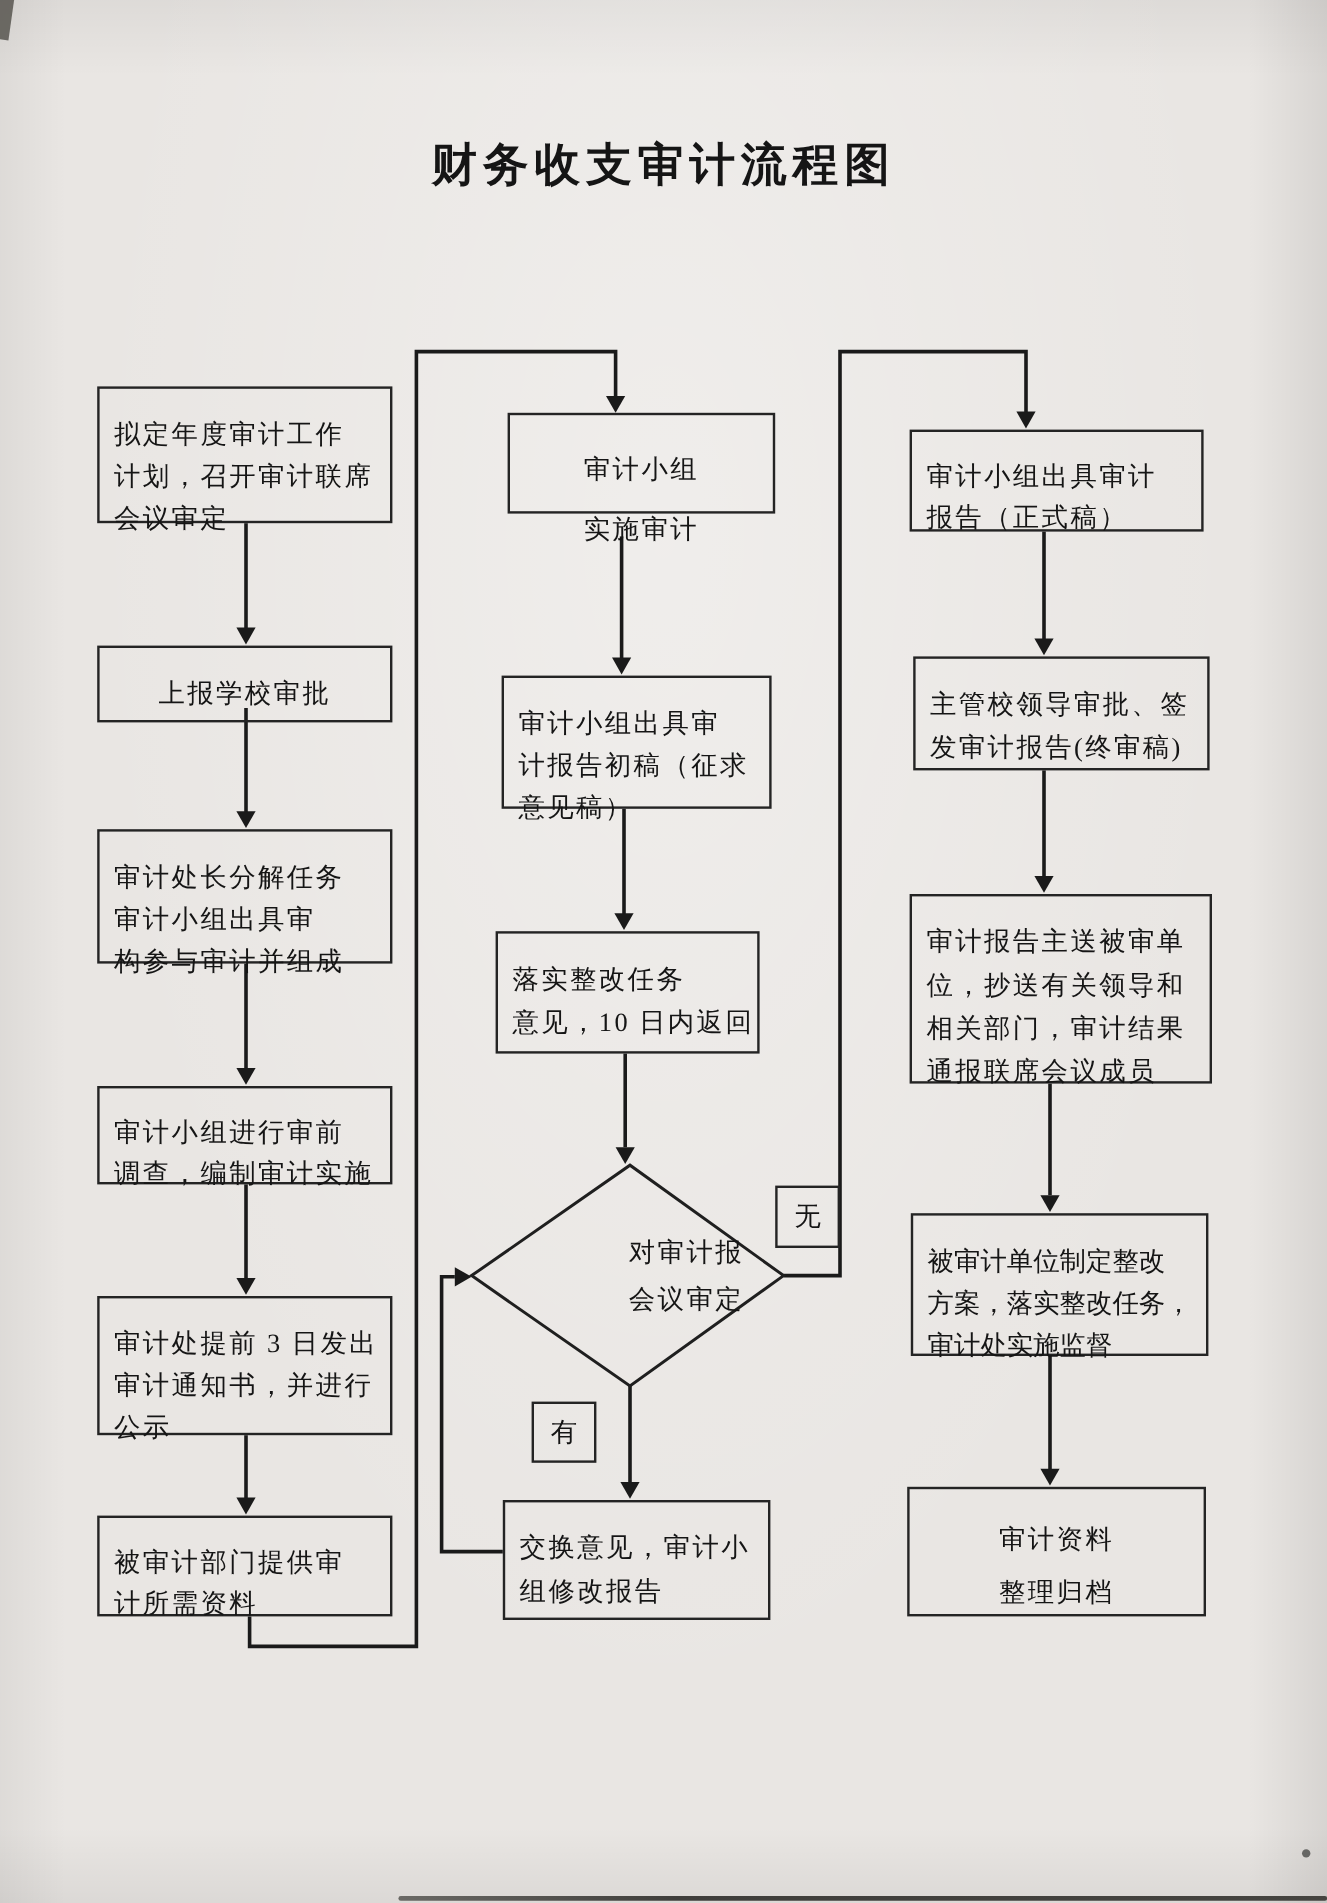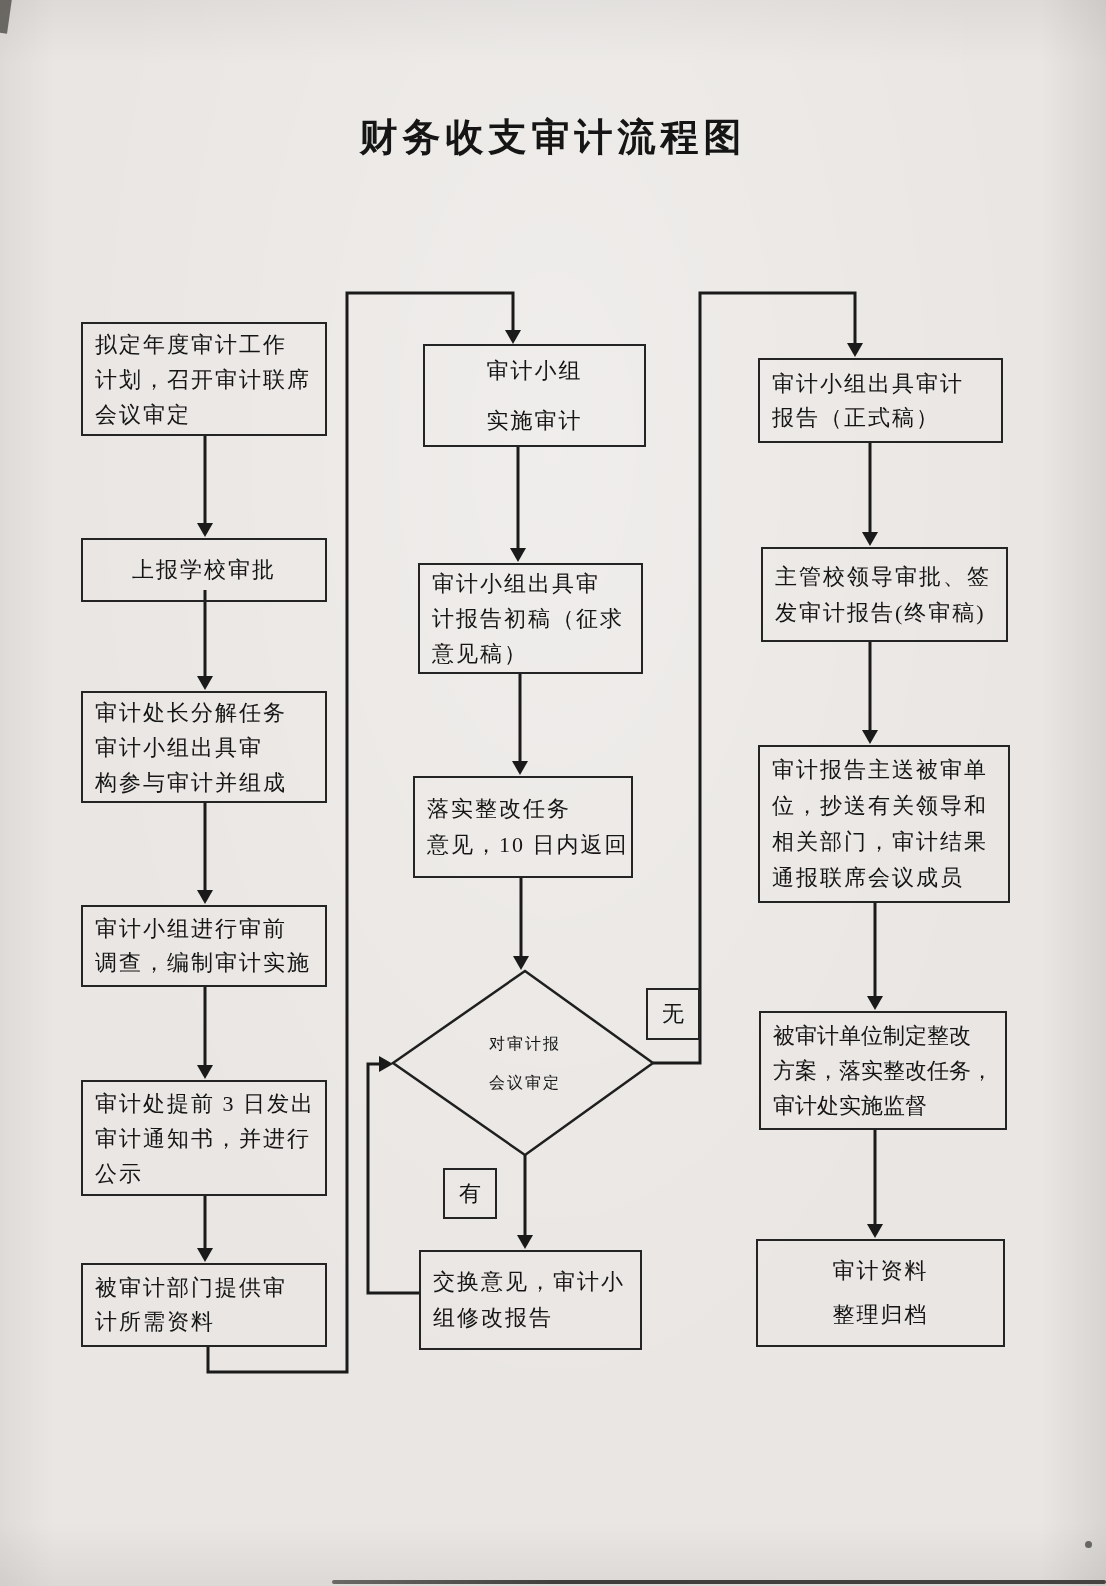--- a/index.html
+++ b/index.html
@@ -15,40 +15,40 @@
       #e9e6e3;
     overflow:hidden;
   }
   #title{
     position:absolute;left:0;top:112px;width:100%;
     text-align:center;font-size:38px;font-weight:bold;letter-spacing:5px;
   }
   .box{
     position:absolute;box-sizing:border-box;
     border:2px solid #242424;
-    display:flex;flex-direction:column;justify-content:center;
-    padding:6px 12px;
+    display:flex;flex-direction:column;justify-content:space-between;
+    padding:20px 12px;
     font-size:22px;letter-spacing:2px;
   }
   .box .tl{white-space:nowrap;line-height:36px;}
   .center{align-items:center;text-align:center;}
   .loose .tl{line-height:50px;}
   .loose2 .tl{line-height:44px;}
   .tight{letter-spacing:0;}
   .lh34 .tl{line-height:34px;}
   .lh35 .tl{line-height:35px;}
   .label-box{
     position:absolute;box-sizing:border-box;
     border:2px solid #242424;
     display:flex;align-items:center;justify-content:center;
     font-size:22px;
   }
   #decision-text{
     position:absolute;left:430px;top:1024px;width:190px;
-    text-align:center;font-size:16px;letter-spacing:2px;
+    text-align:right;font-size:22px;letter-spacing:2px;
   }
   #decision-text .tl{line-height:39px;}
   svg{position:absolute;left:0;top:0;}
   svg line, svg polyline{stroke:#1a1a1a;stroke-width:3;fill:none;}
   svg polygon.ah{fill:#1a1a1a;stroke:none;}
   svg polygon.dm{fill:none;stroke:#1f1f1f;stroke-width:2.5;}
   .artifact{position:absolute;}
 </style>
 </head>
 <body>
@@ -130,21 +130,21 @@
     <div class="tl">审计处提前 3 日发出</div>
     <div class="tl">审计通知书，并进行</div>
     <div class="tl">公示</div>
   </div>
 
   <div class="box lh34" style="left:81px;top:1263px;width:246px;height:84px">
     <div class="tl">被审计部门提供审</div>
     <div class="tl">计所需资料</div>
   </div>
 
-  <div class="box center loose" style="left:423px;top:344px;width:223px;height:103px">
+  <div class="box center loose" style="left:423px;top:344px;width:223px;height:84px">
     <div class="tl">审计小组</div>
     <div class="tl">实施审计</div>
   </div>
 
   <div class="box lh35" style="left:418px;top:563px;width:225px;height:111px">
     <div class="tl">审计小组出具审</div>
     <div class="tl">计报告初稿（征求</div>
     <div class="tl">意见稿）</div>
   </div>
 

